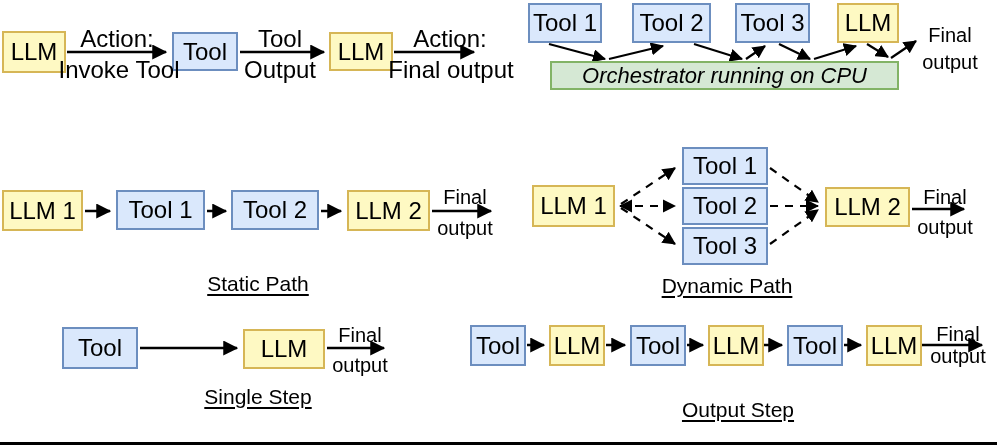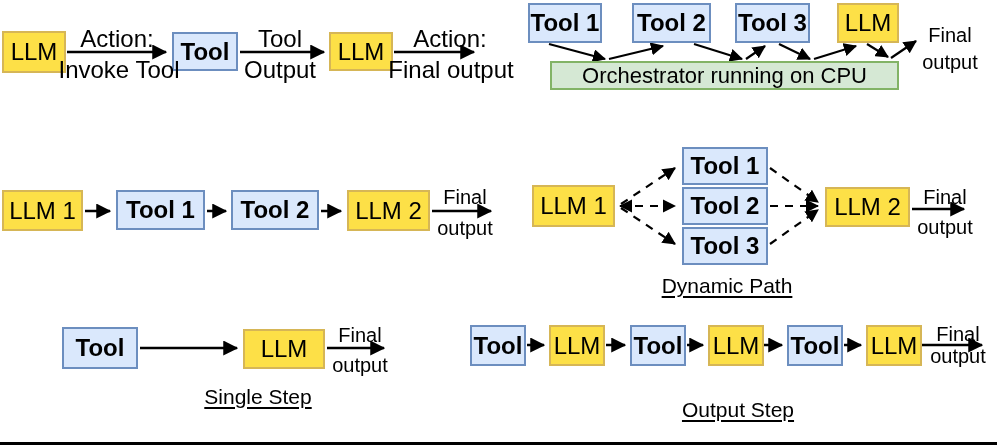--- a/index.html
+++ b/index.html
@@ -7,23 +7,23 @@
     position:relative;width:997px;height:448px;background:#ffffff;
     font-family:"Liberation Sans",sans-serif;color:#000;overflow:hidden;
   }
   .layer{position:absolute;inset:0;}
   svg.arrows{position:absolute;inset:0;width:997px;height:448px;}
   .box{
     position:absolute;display:flex;align-items:center;justify-content:center;
     box-sizing:border-box;border:2px solid #000;font-size:24px;line-height:1;
     white-space:nowrap;
   }
-  .llm{background:#fde047;border-color:#d6b656;}
-  .tool{background:#dae8fc;border-color:#6c8ebf;font-weight:bold;}
-  .orch{background:#d5e8d4;border-color:#82b366;font-size:22px;}
+  .llm{background:#fef9c3;border-color:#d6b656;}
+  .tool{background:#dae8fc;border-color:#6c8ebf;}
+  .orch{background:#d5e8d4;border-color:#82b366;font-size:22px;font-style:italic;}
   .title{
     position:absolute;transform:translateX(-50%);font-size:21px;white-space:nowrap;
     text-decoration:underline;text-decoration-thickness:2px;text-underline-offset:3px;
   }
   .elabel{
     position:absolute;transform:translateX(-50%);font-size:24px;white-space:nowrap;line-height:1;
   }
   .final{
     position:absolute;font-size:20px;text-align:center;
   }
@@ -117,20 +117,21 @@
   </div>
 
   <div class="layer">
     <div class="box llm" style="left:2px;top:190px;width:81px;height:41px">LLM 1</div>
     <div class="box tool" style="left:116px;top:190px;width:89px;height:40px">Tool 1</div>
     <div class="box tool" style="left:231px;top:190px;width:88px;height:40px">Tool 2</div>
     <div class="box llm" style="left:347px;top:190px;width:83px;height:41px">LLM 2</div>
 
     <div class="final lh31" style="left:433px;top:182px;width:64px">Final output</div>
 
+    <div class="title" style="left:258px;top:272px">Static Path</div>
   </div>
 
   <div class="layer">
     <div class="box llm" style="left:532px;top:185px;width:83px;height:42px">LLM 1</div>
     <div class="box tool" style="left:682px;top:147px;width:86px;height:38px">Tool 1</div>
     <div class="box tool" style="left:682px;top:187px;width:86px;height:38px">Tool 2</div>
     <div class="box tool" style="left:682px;top:227px;width:86px;height:38px">Tool 3</div>
     <div class="box llm" style="left:825px;top:187px;width:85px;height:40px">LLM 2</div>
 
     <div class="final lh30" style="left:914px;top:182px;width:62px">Final output</div>

